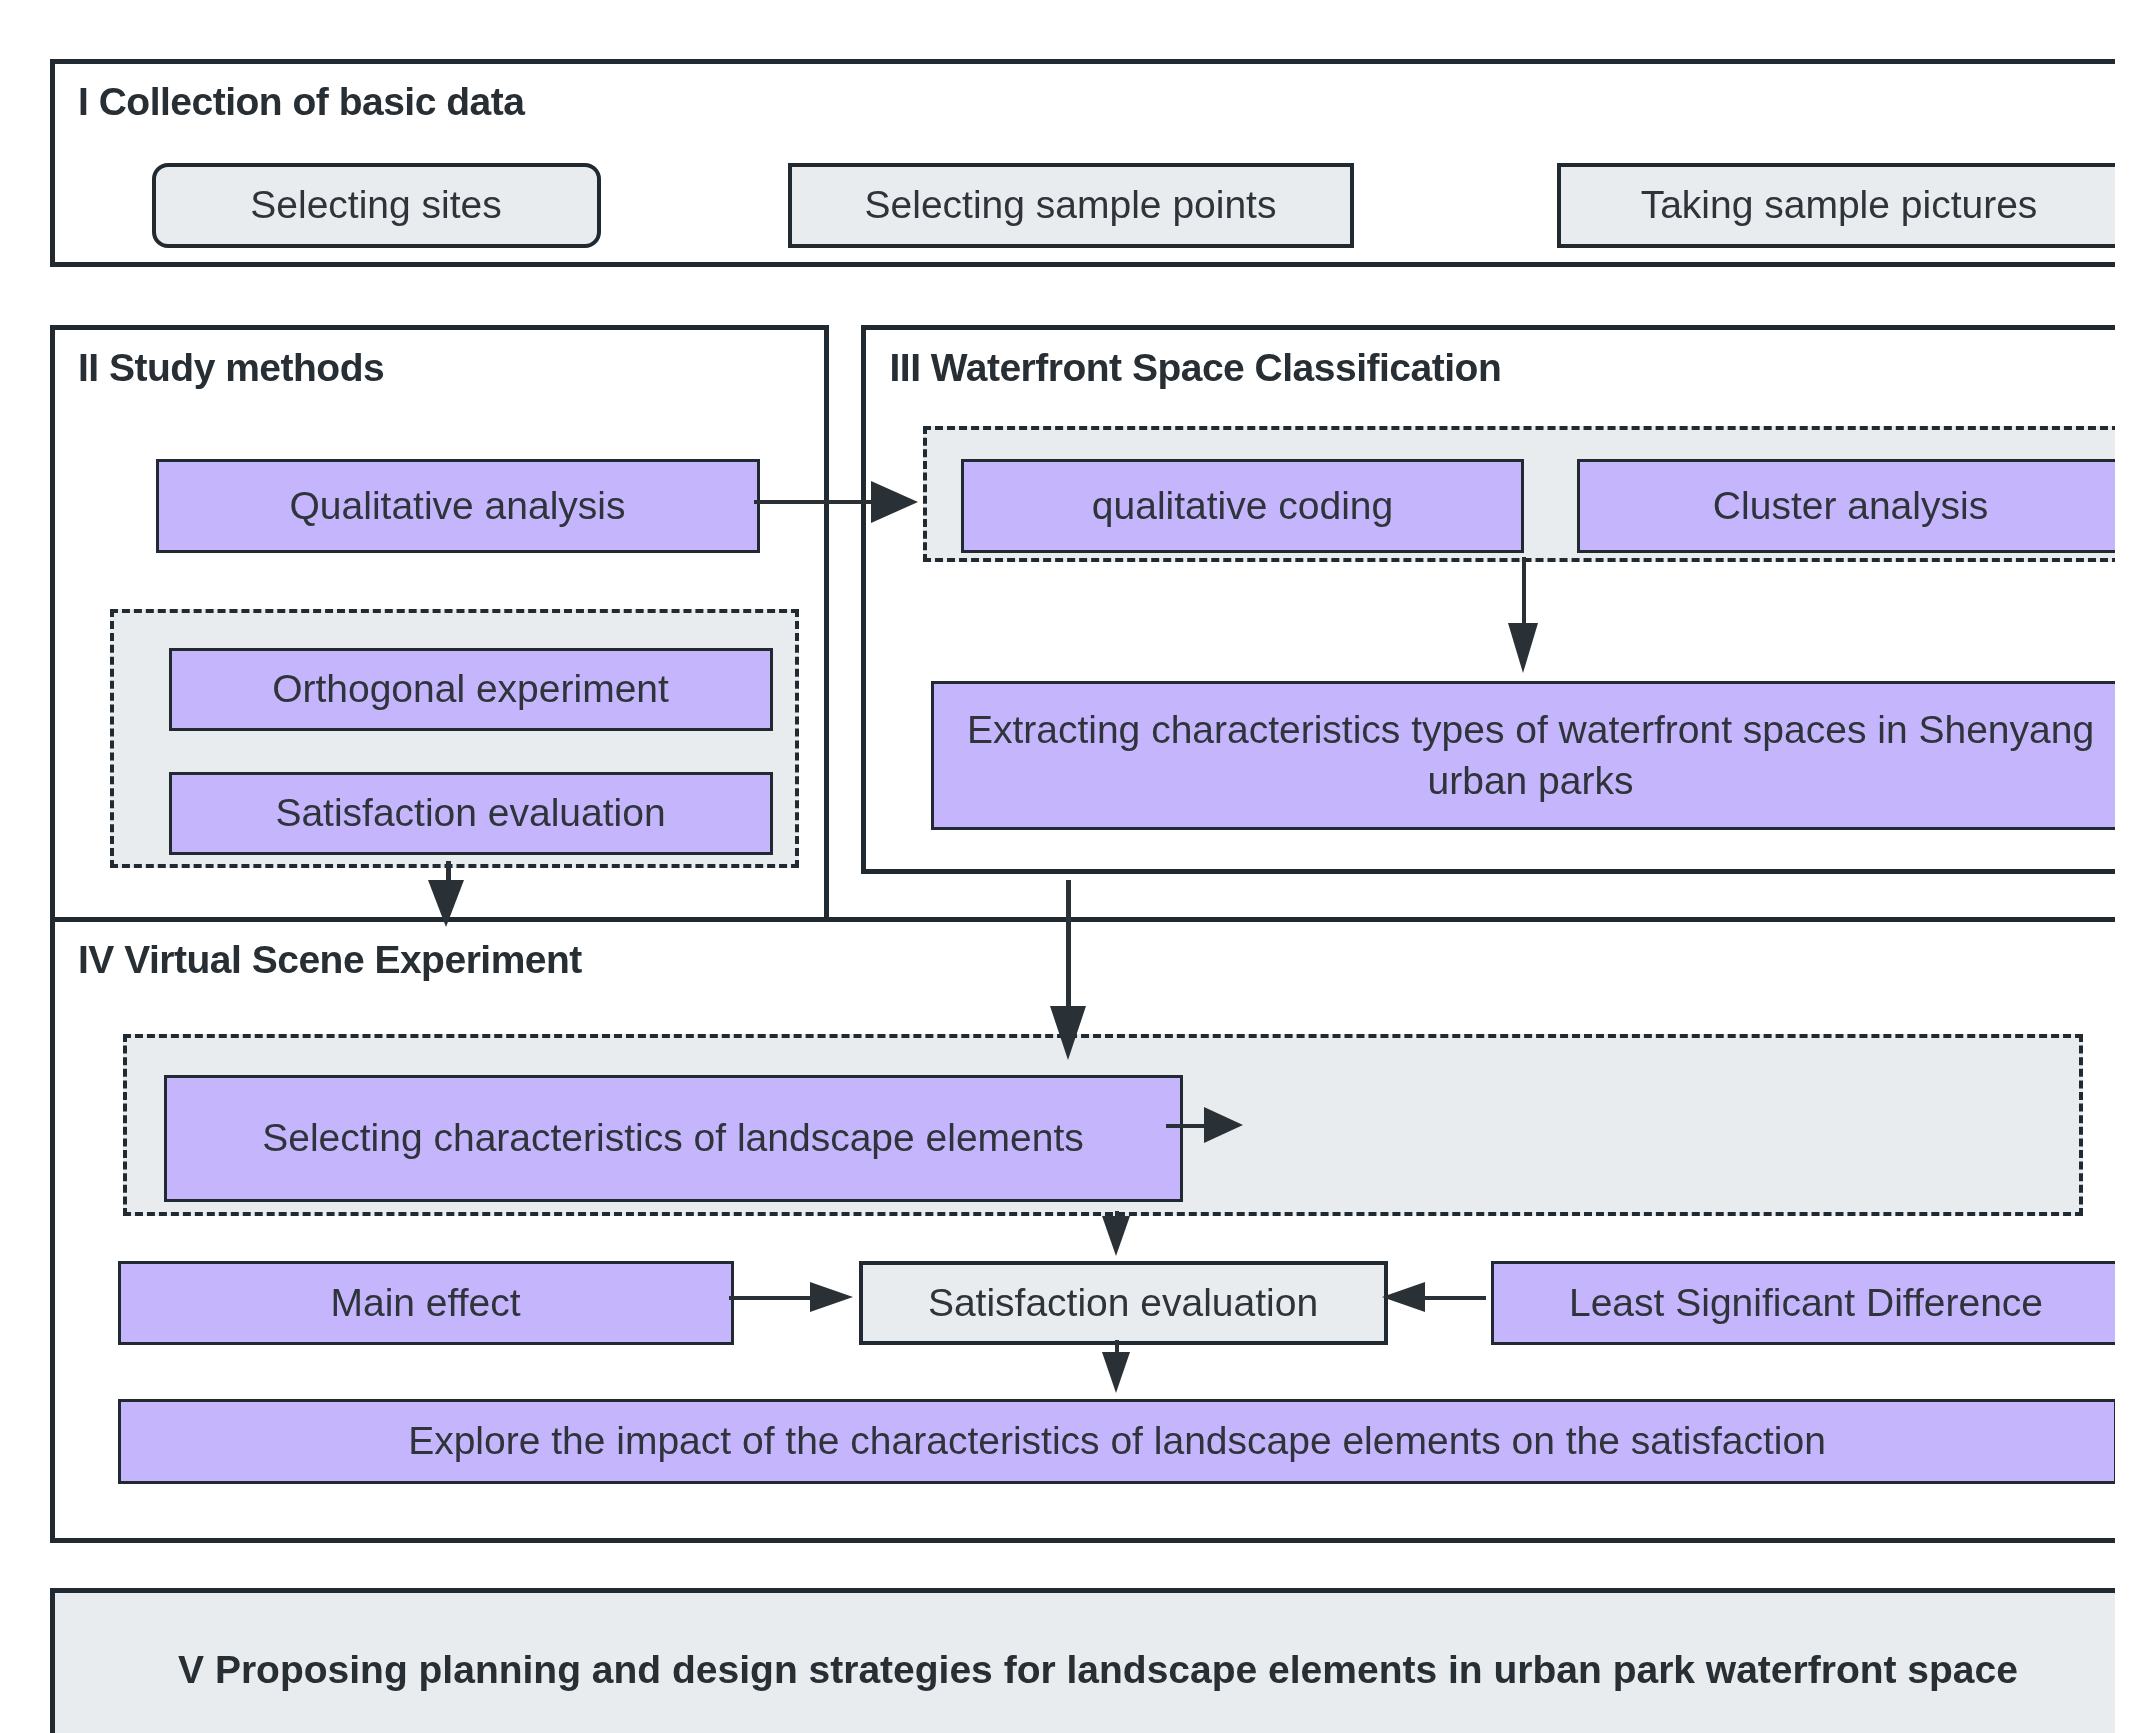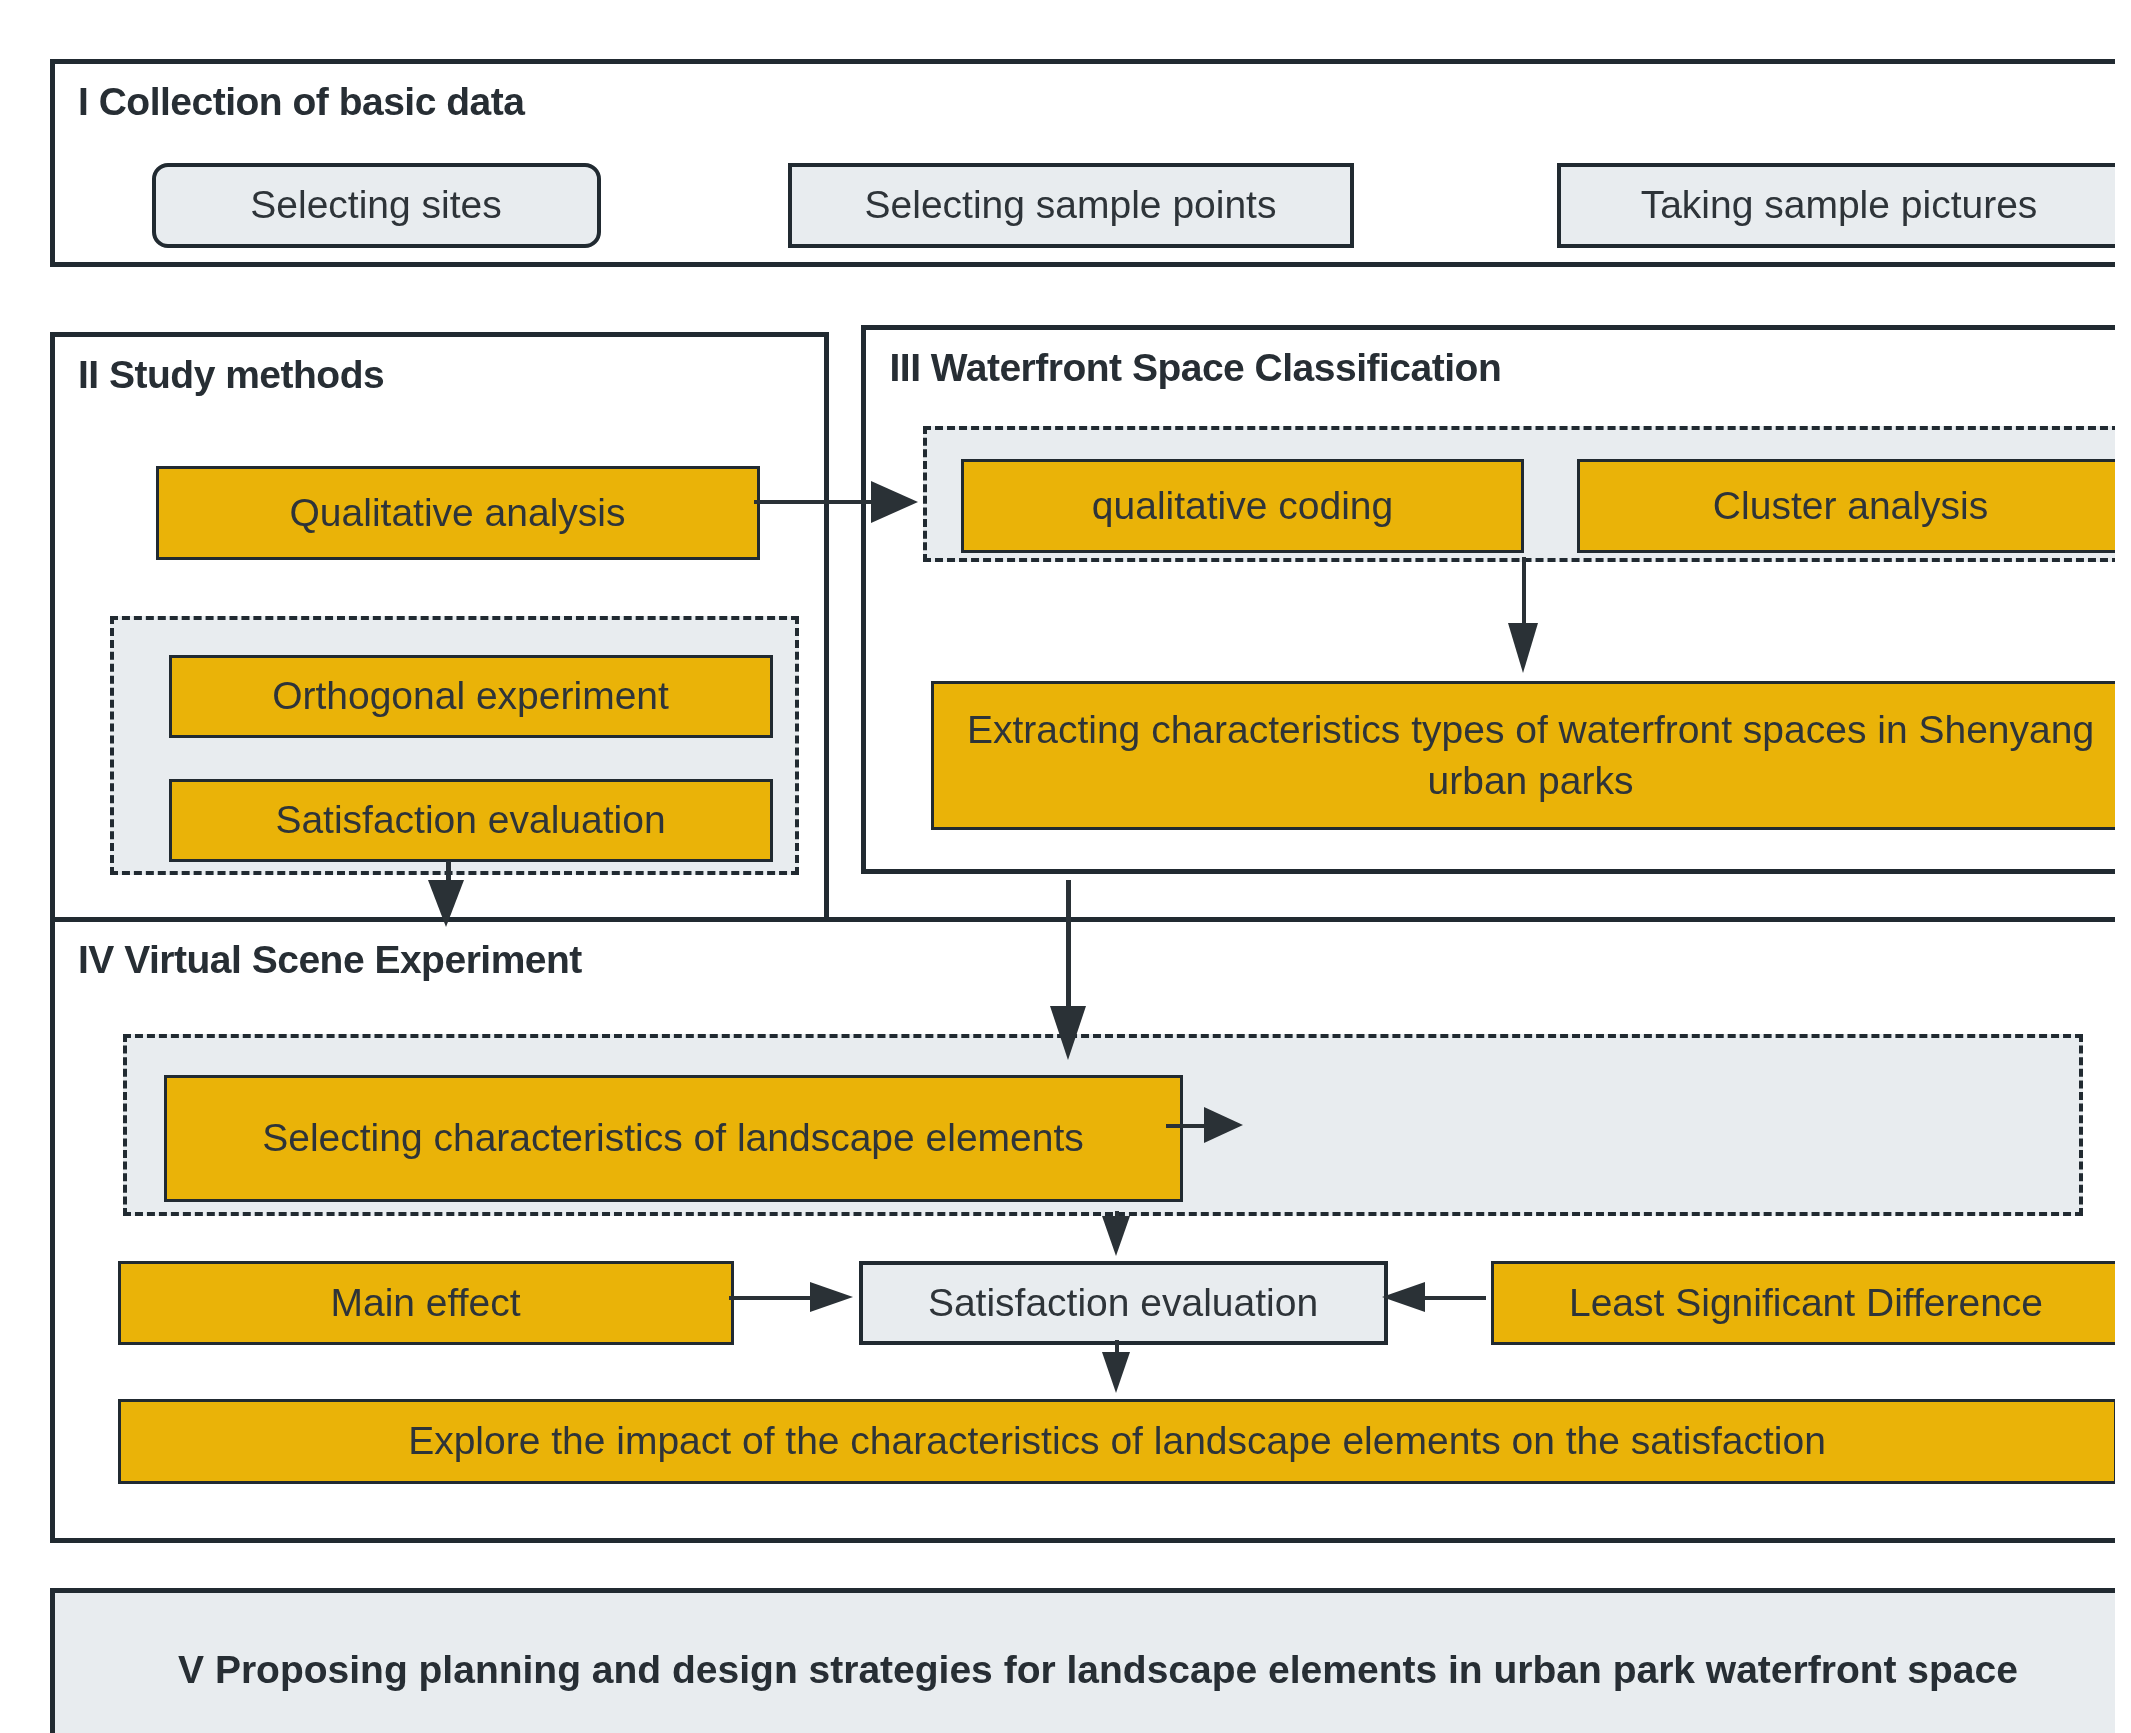--- a/index.html
+++ b/index.html
@@ -9,21 +9,21 @@
     --text:#2e3439;
     --title:#272e34;
   }
   *{box-sizing:border-box;margin:8px;padding:0;}
   html,body{background:#ffffff;}
   body{font-family:"Liberation Sans", sans-serif;}
   .canvas{position:relative;width:2132px;height:1733px;background:#ffffff;overflow:hidden;}
   .sec{position:absolute;border:5.8px solid var(--line);background:#ffffff;}
   .sec-title{position:absolute;left:15.5px;top:7.8px;font-size:39px;font-weight:bold;color:var(--title);white-space:nowrap;letter-spacing:-0.5px;}
   .bx{position:absolute;display:flex;align-items:center;justify-content:center;text-align:center;
-      font-size:39px;color:var(--text);background:#eab308;border:3.9px solid var(--line);line-height:1.3;}
+      font-size:39px;color:var(--text);background:#c4b5fd;border:3.9px solid var(--line);line-height:1.3;}
   .bx.gray{background:var(--fill);border-width:4.9px;}
   .dashed{position:absolute;background:var(--fill);border:4.9px dashed var(--line);}
   .shaft{position:absolute;background:var(--arrow);}
   .head{position:absolute;width:0;height:0;}
   .banner{display:flex;align-items:center;justify-content:center;text-align:center;
       font-size:39px;font-weight:bold;color:var(--title);background:var(--fill);
       border:5.8px solid var(--line);line-height:1.45;padding:0 82px;}
   .arrow-group{position:absolute;left:0;top:0;width:0;height:0;}
 </style>
 </head>
@@ -31,21 +31,21 @@
 
 <div class="canvas">
 
   <div class="sec" style="left:17.5px;top:27px;width:2097px;height:208px;">
     <div class="sec-title">I Collection of basic data</div>
     <div class="bx gray" style="left:89px;top:91px;width:449px;height:85px;border-radius:16px;">Selecting sites</div>
     <div class="bx gray" style="left:725px;top:91px;width:566px;height:85px;">Selecting sample points</div>
     <div class="bx gray" style="left:1494px;top:91px;width:565px;height:85px;">Taking sample pictures</div>
   </div>
 
-  <div class="sec" style="left:17.5px;top:300px;width:779px;height:628px;">
+  <div class="sec" style="left:17.5px;top:293px;width:779px;height:628px;">
     <div class="sec-title">II Study methods</div>
     <div class="bx" style="left:93px;top:121px;width:604px;height:94px;">Qualitative analysis</div>
     <div class="dashed" style="left:47px;top:271px;width:689px;height:259px;">
       <div class="bx" style="left:47px;top:27px;width:604px;height:83px;">Orthogonal experiment</div>
       <div class="bx" style="left:47px;top:151px;width:604px;height:83px;">Satisfaction evaluation</div>
     </div>
   </div>
 
   <div class="sec" style="left:829px;top:293px;width:1290px;height:549px;">
     <div class="sec-title">III Waterfront Space Classification</div>

